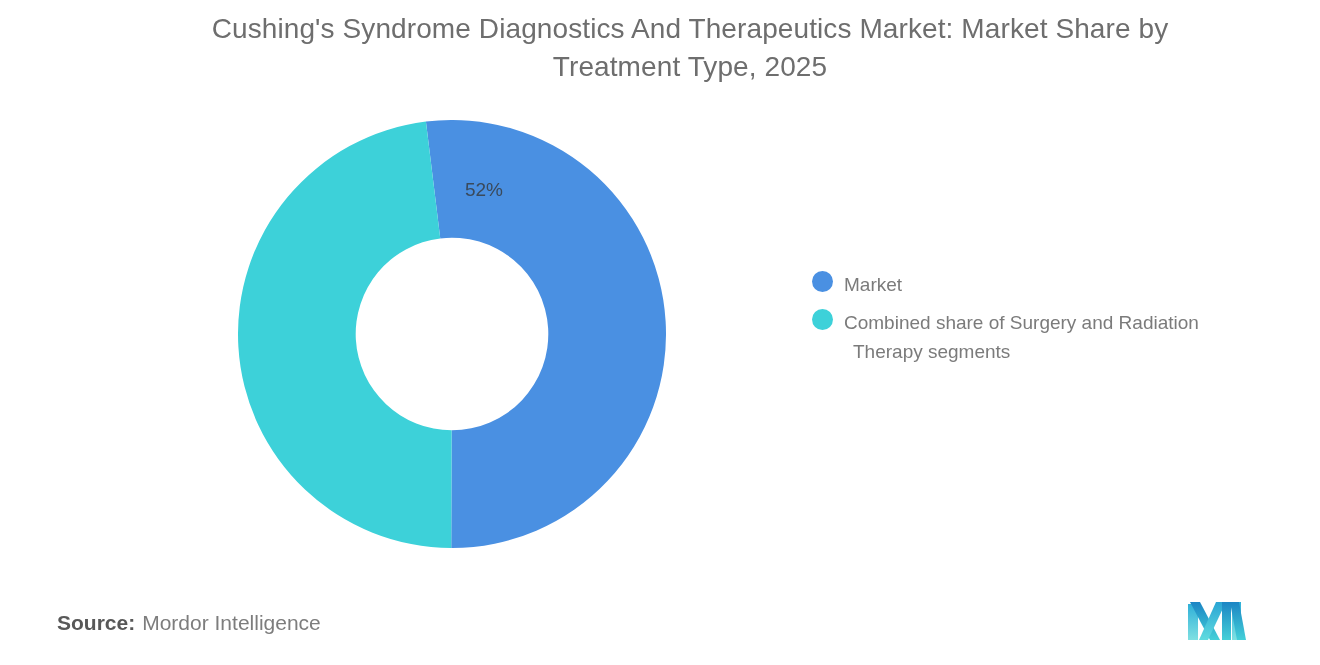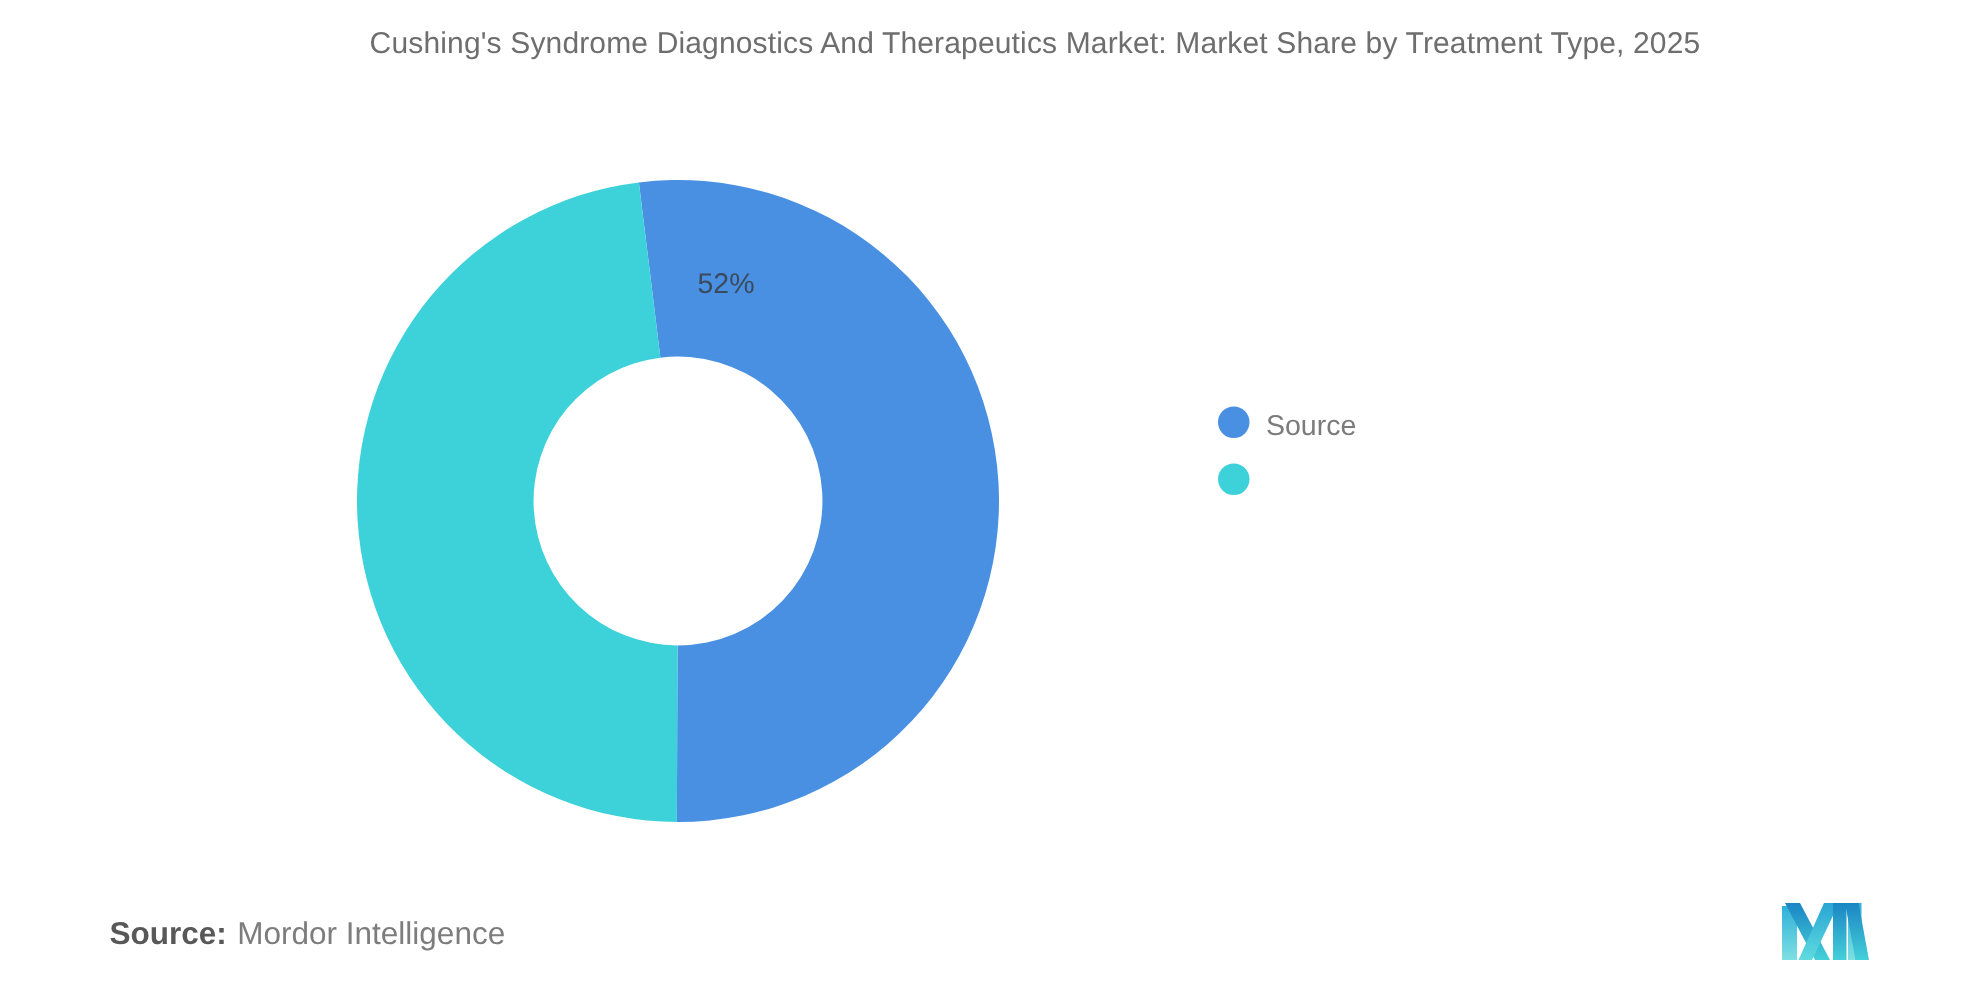--- a/index.html
+++ b/index.html
@@ -15,21 +15,21 @@
     overflow: hidden;
   }
 
   
   #chart-title {
     position: absolute;
     left: 150px;
     top: 10px;
     width: 1080px;
     text-align: center;
-    font-size: 20px;
+    font-size: 28px;
     line-height: 38px;
     color: #6e6e6e;
     font-weight: 400;
     letter-spacing: 0.1px;
   }
 
   
   #donut-wrap {
     position: absolute;
     left: 238px;
@@ -93,21 +93,20 @@
   }
 
   
   #footer-source {
     position: absolute;
     left: 57px;
     top: 611px;
     font-size: 21px;
     color: #6b6b6b;
     white-space: nowrap;
-    margin-left: 16px;
   }
   #footer-source .src-key {
     font-weight: bold;
     color: #585858;
   }
   #footer-source .src-val {
     font-weight: 400;
     color: #7d7d7d;
     margin-left: 7px;
   }
@@ -136,26 +135,30 @@
   <div id="slice-label-drugs">
     <span>52%</span>
   </div>
 </div>
 
 <div id="legend">
 
   <div class="legend-item">
     <span class="legend-swatch" style="background: rgb(74, 144, 226);"></span>
     <span class="legend-label">
-      <span>Source</span>
+      <span>Market</span>
     </span>
   </div>
 
   <div class="legend-item">
     <span class="legend-swatch" style="background: rgb(61, 209, 217);"></span>
+    <span class="legend-label">
+      <span>Combined share of Surgery and Radiation</span>
+      <span class="cont">Therapy segments</span>
+    </span>
   </div>
 
 </div>
 
 <div id="footer-source">
   <span class="src-key">Source:</span><span class="src-val">Mordor Intelligence</span>
 </div>
 
 <div id="brand-logo">
   <svg viewBox="0 0 62 42" width="62" height="42" aria-hidden="true">

